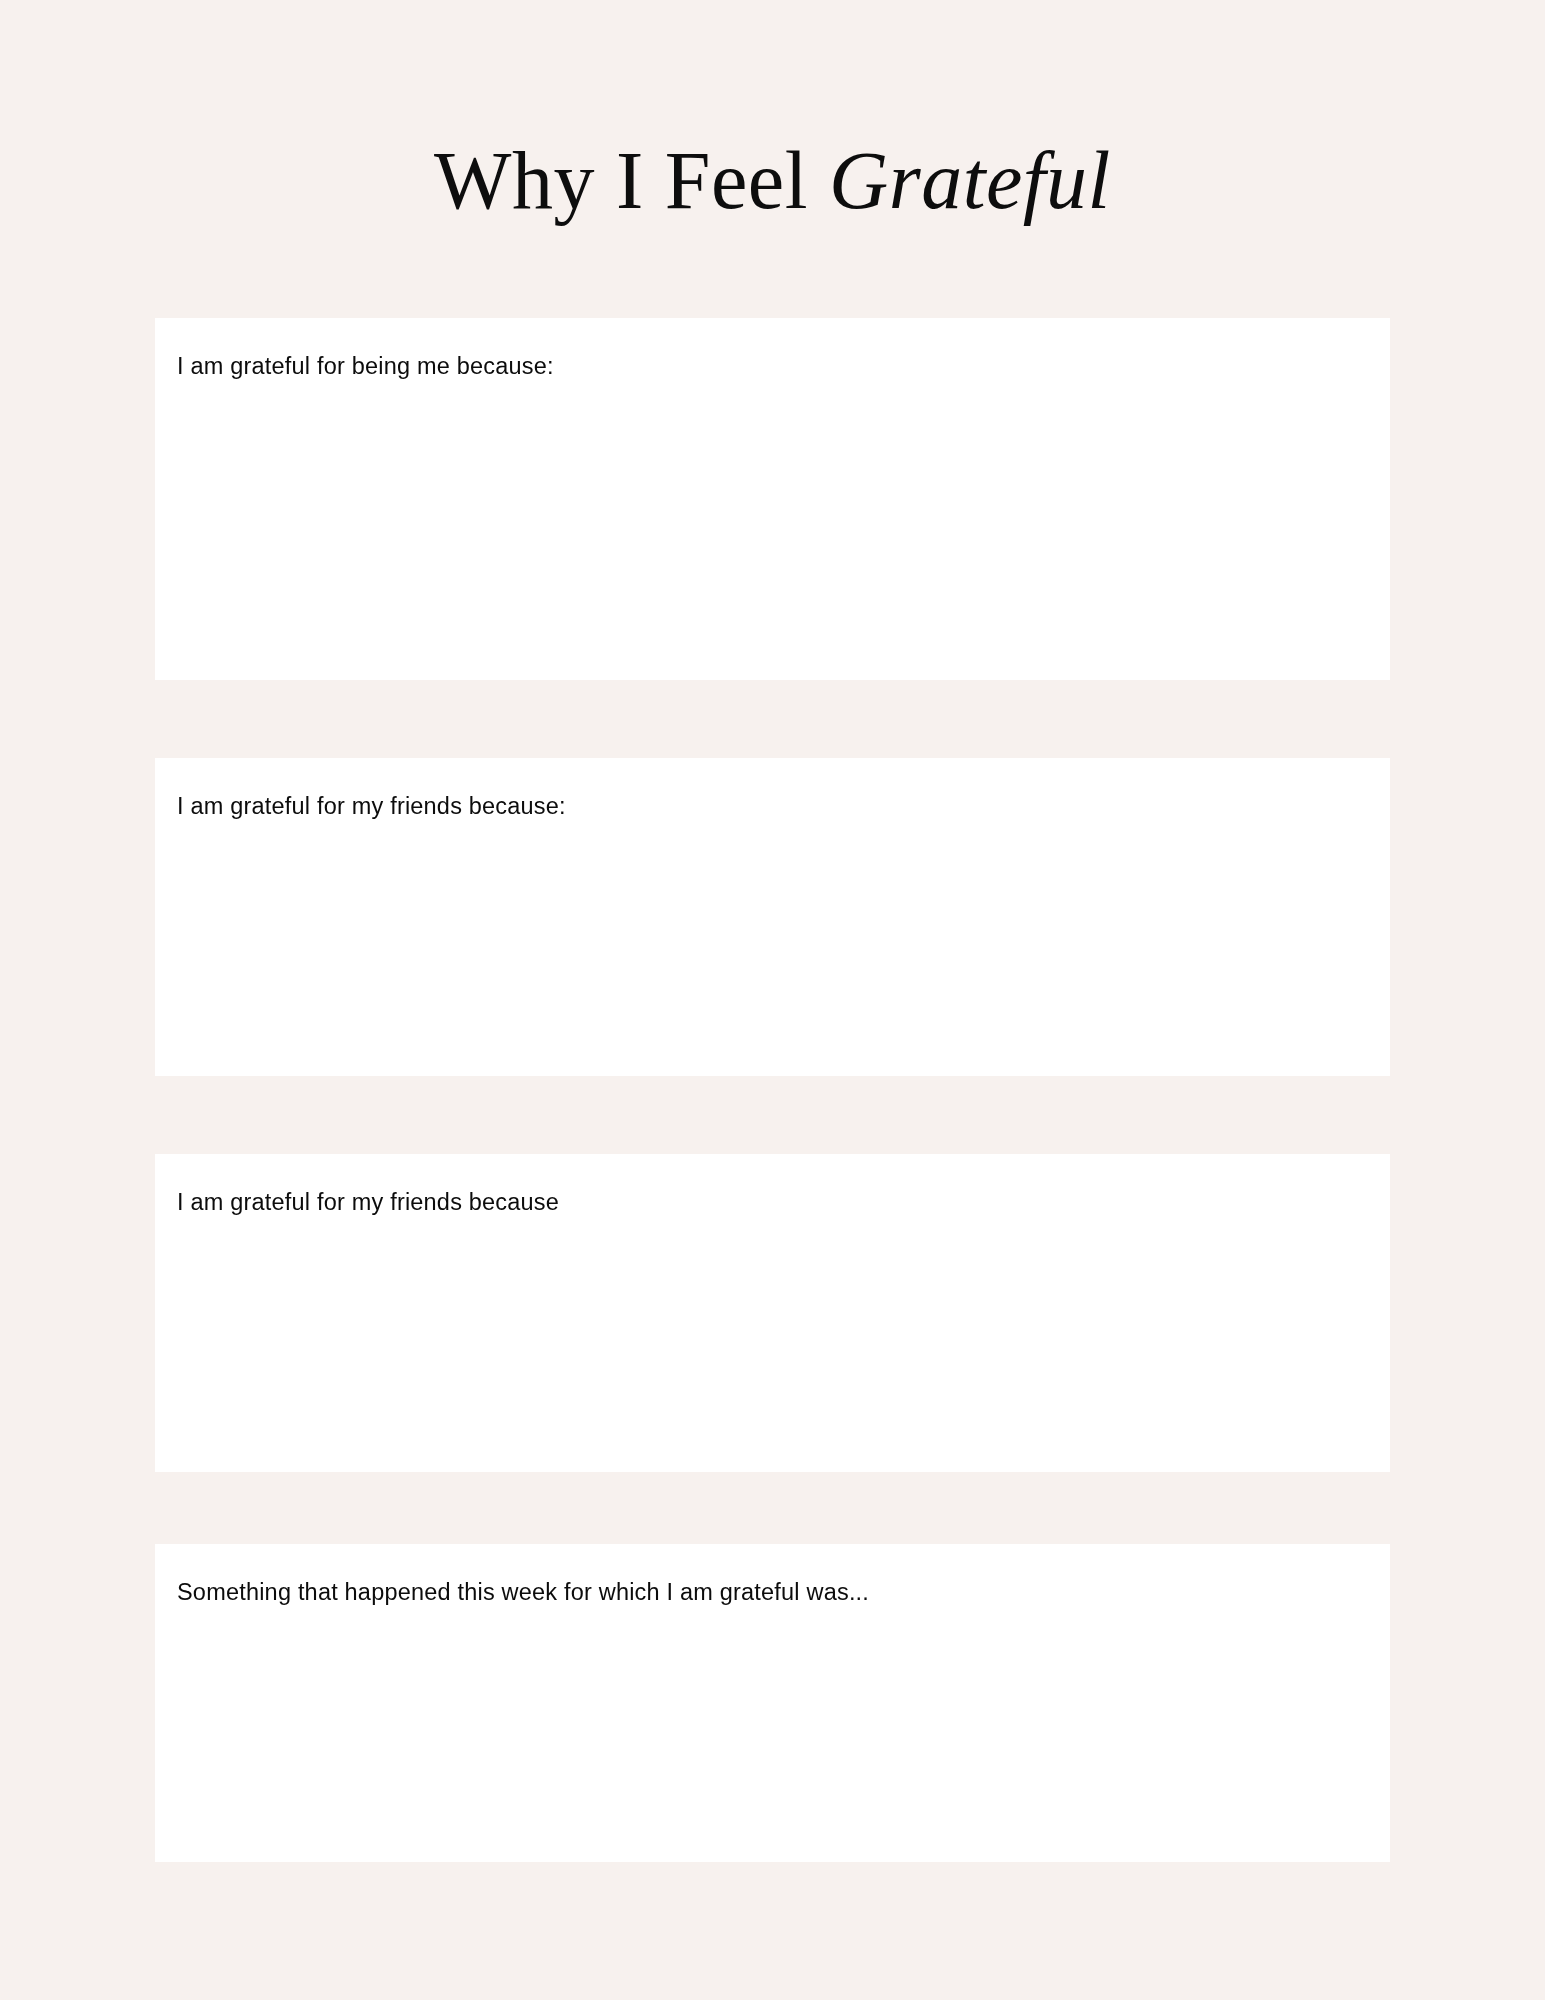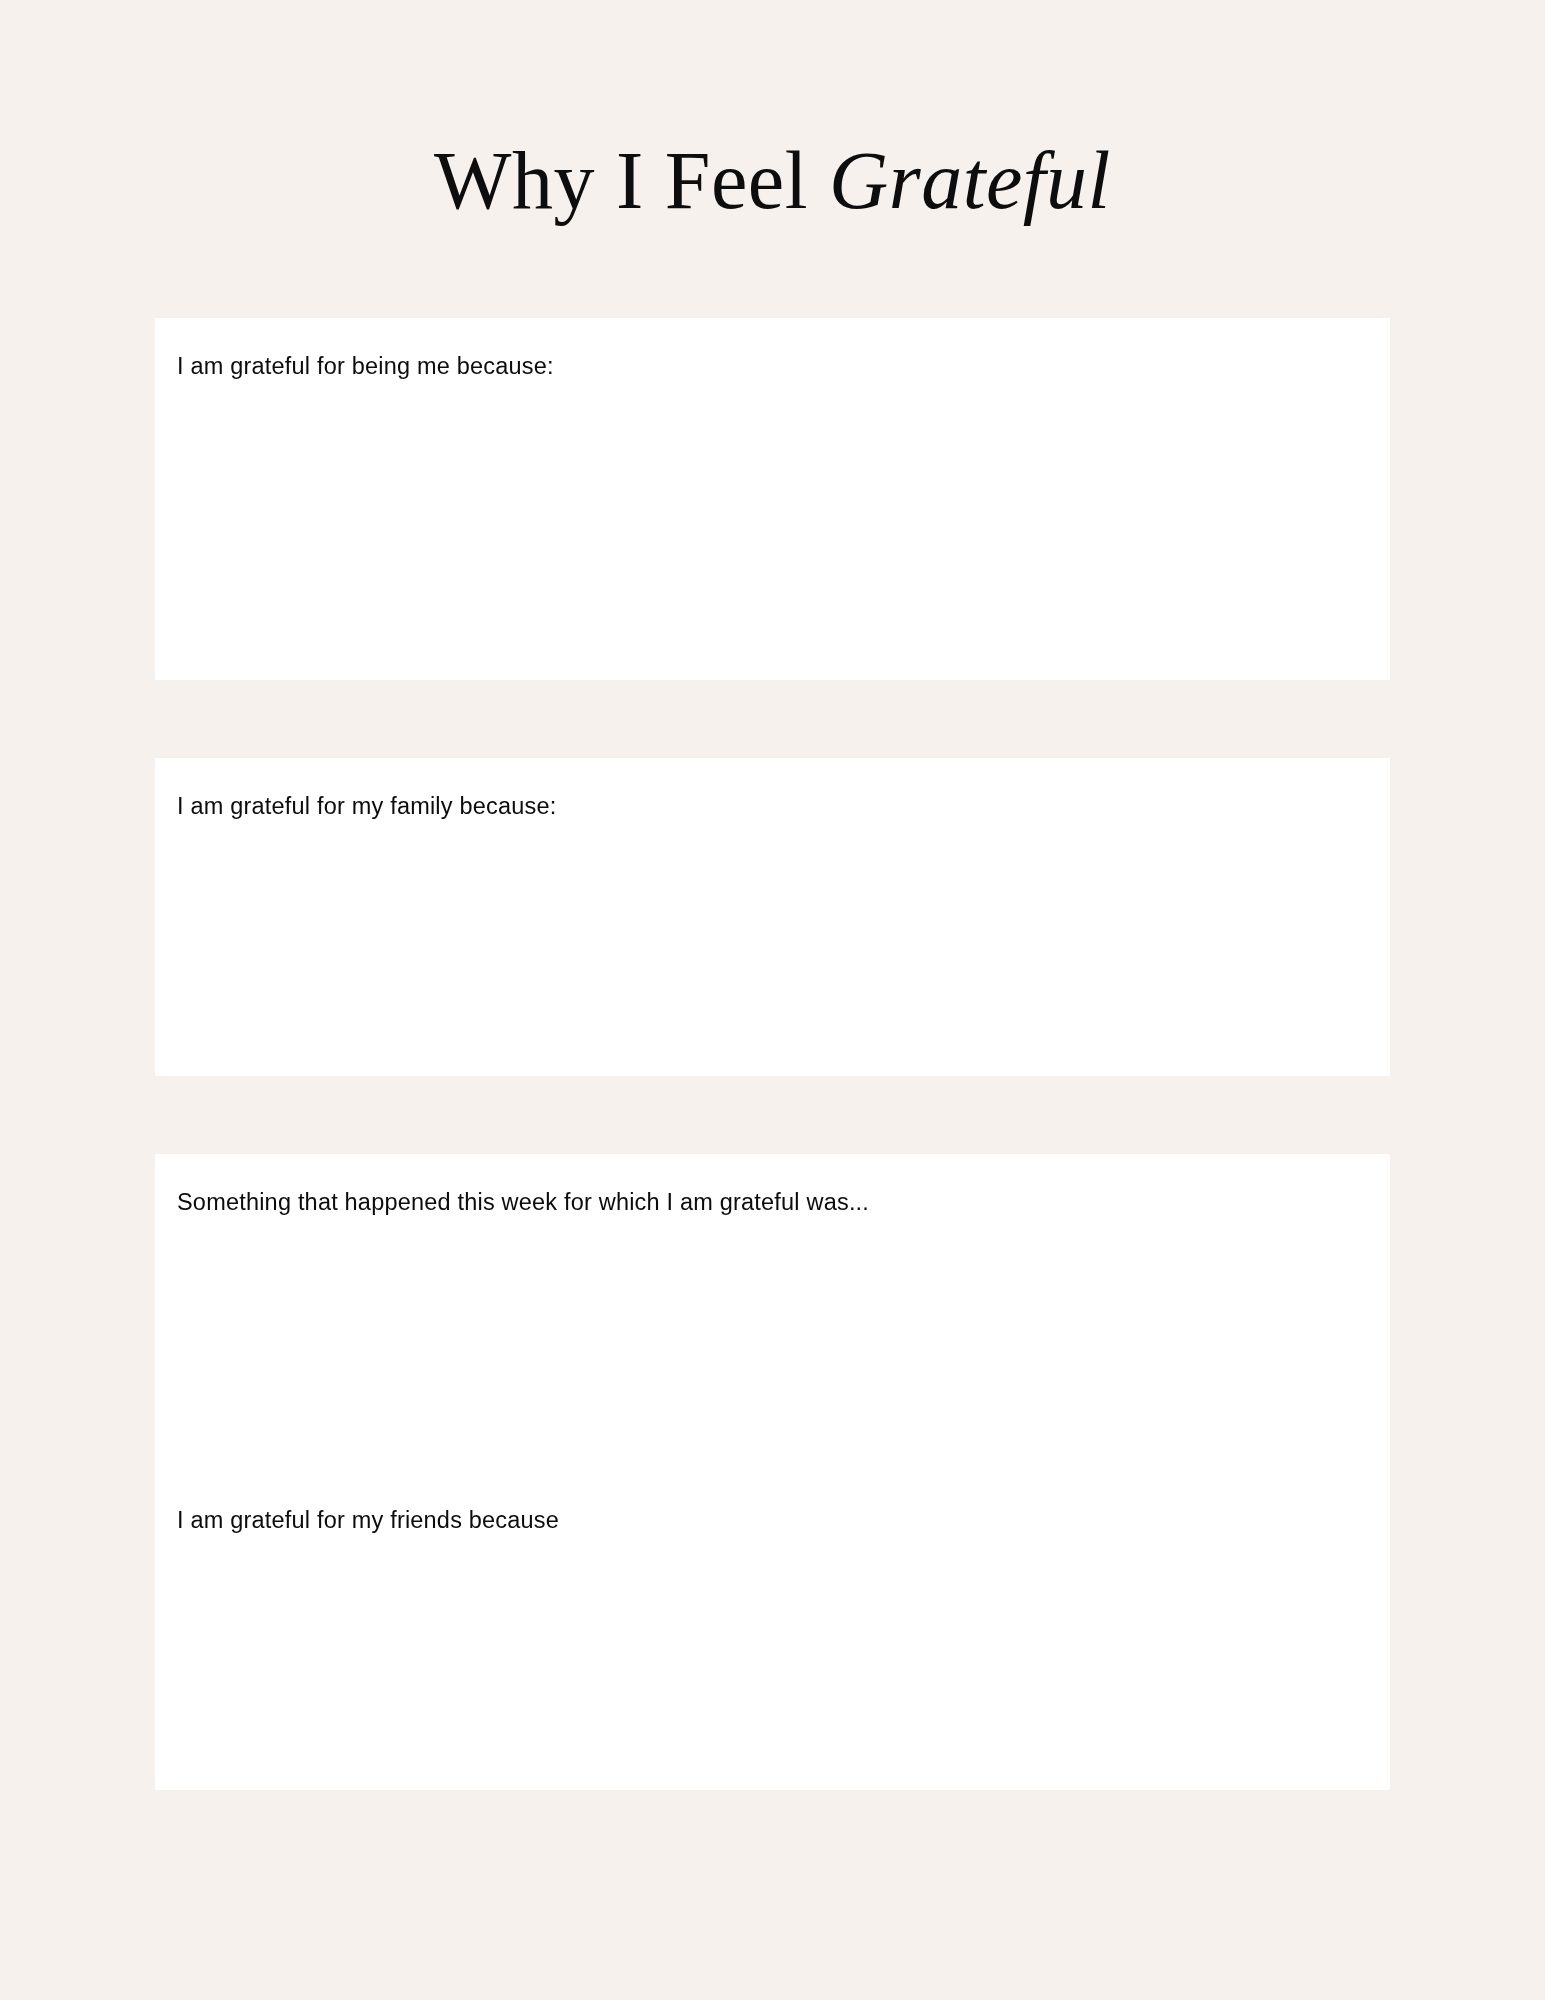--- a/index.html
+++ b/index.html
@@ -72,28 +72,28 @@
   </h1>
 
   <div class="fields">
 
     <div class="field field-1">
       <div class="field-label">I am grateful for being me because:</div>
       <div class="field-write-area"></div>
     </div>
 
     <div class="field field-2">
-      <div class="field-label">I am grateful for my family because:</div>
+      <div class="field-label">I am grateful for my friends because:</div>
+      <div class="field-write-area"></div>
+    </div>
+
+    <div class="field field-3">
+      <div class="field-label">I am grateful for my friends because</div>
       <div class="field-write-area"></div>
     </div>
 
     <div class="field field-4">
       <div class="field-label">Something that happened this week for which I am grateful was...</div>
       <div class="field-write-area"></div>
     </div>
 
-    <div class="field field-3">
-      <div class="field-label">I am grateful for my friends because</div>
-      <div class="field-write-area"></div>
-    </div>
-
   </div>
 </div>
 
 </body></html>

